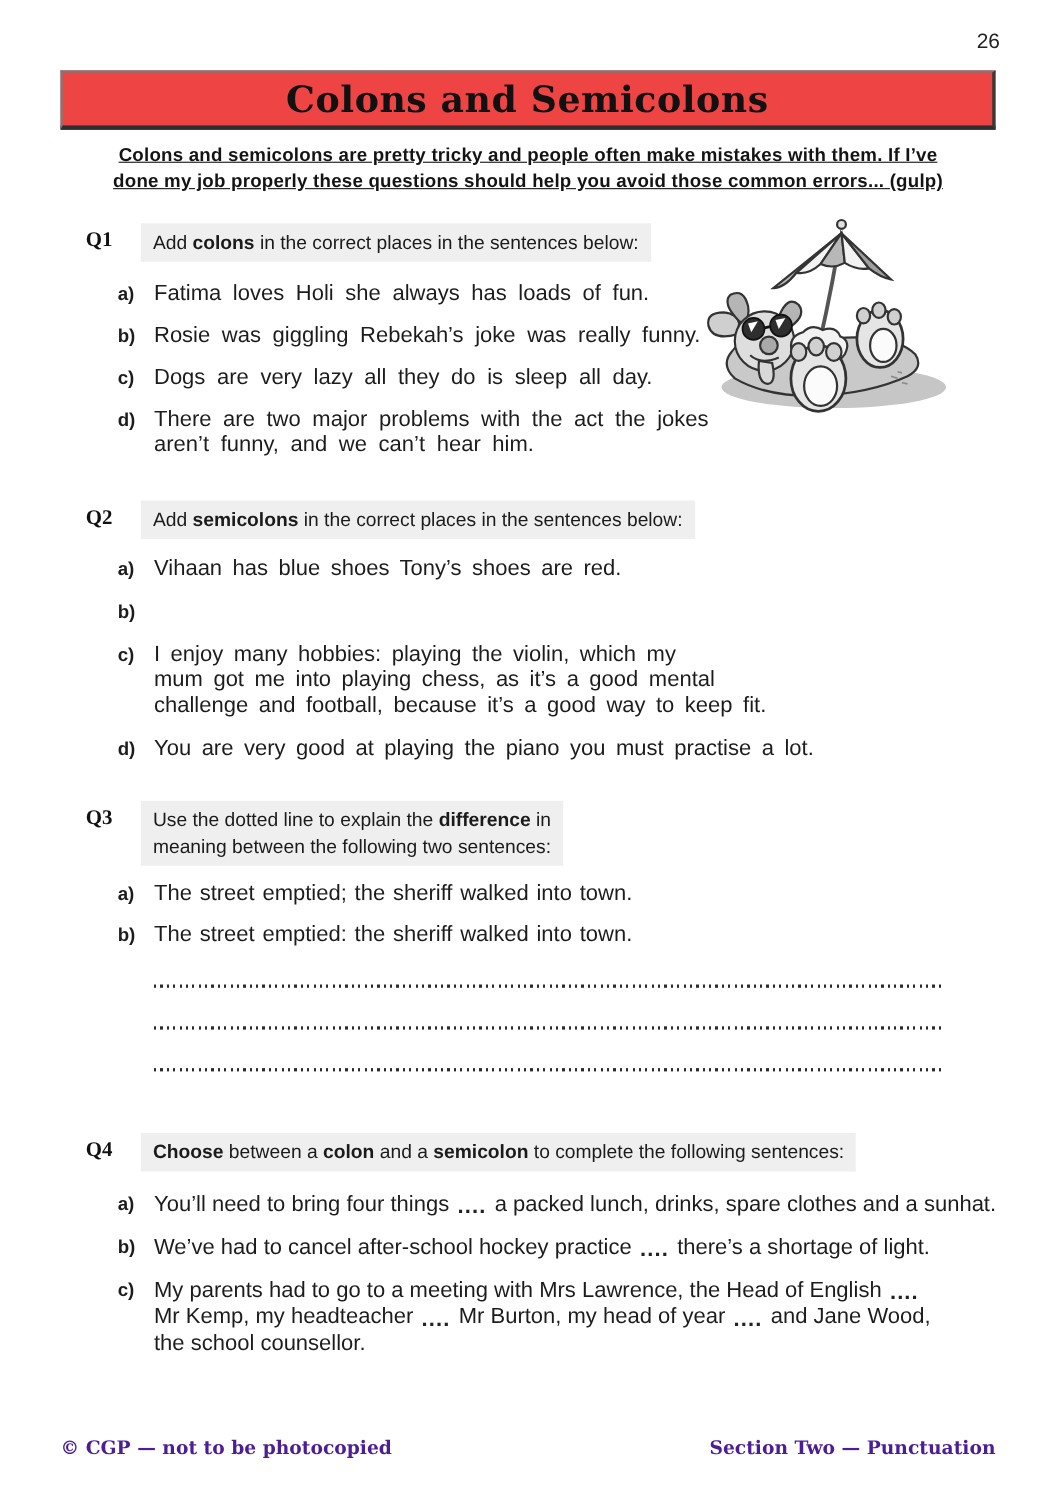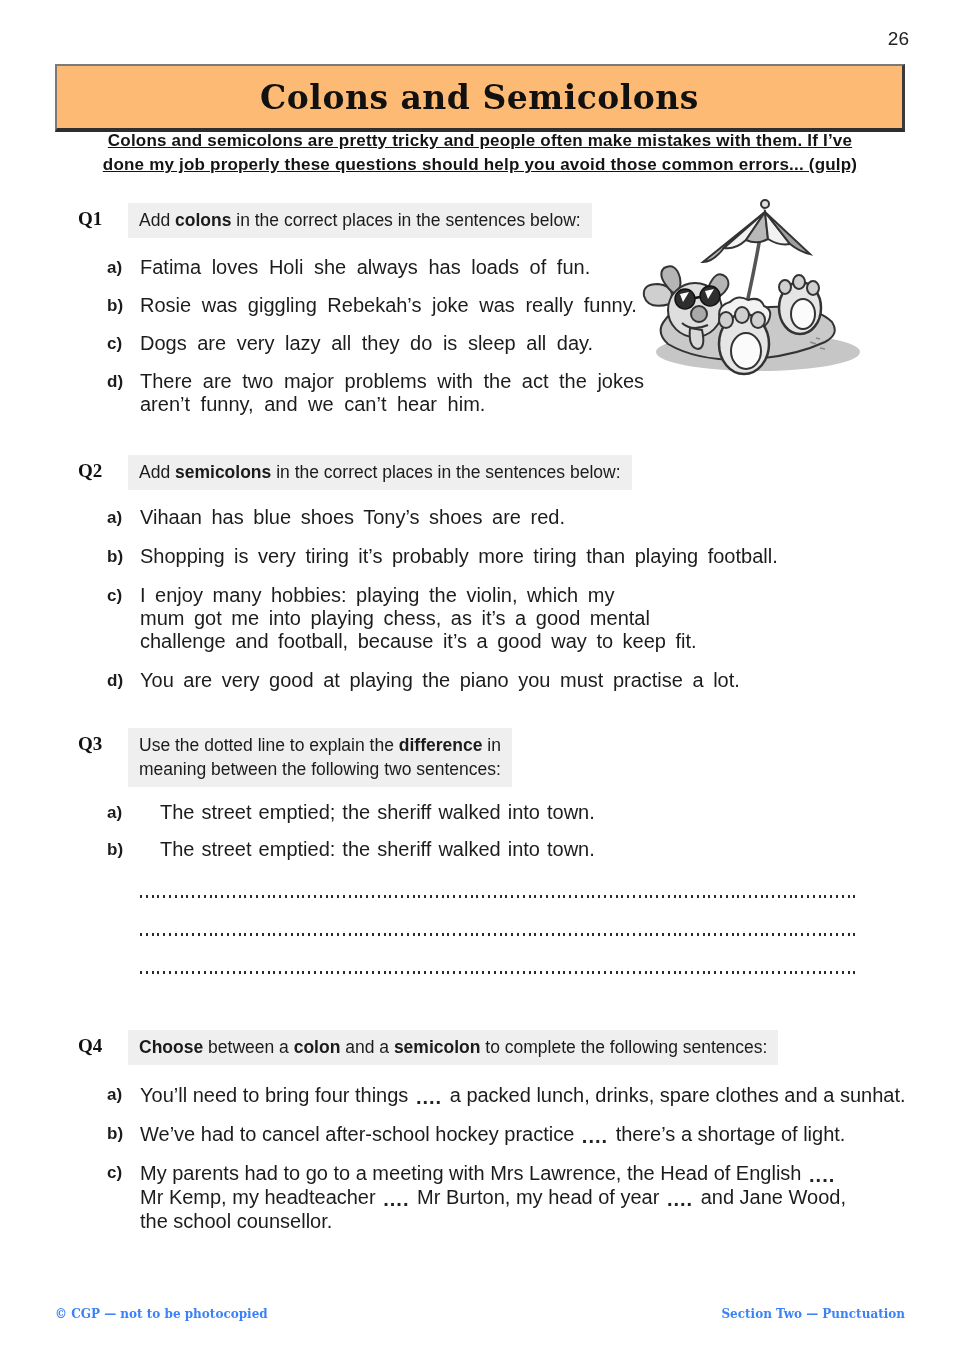--- a/index.html
+++ b/index.html
@@ -4,22 +4,22 @@
 <style>
   html,body{margin:0;padding:0;background:#fff;}
   .page{
     position:relative;width:961px;height:1360px;background:#ffffff;overflow:hidden;
     font-family:"Liberation Sans",sans-serif;color:#1c1c1c;
   }
   
   .page-number{position:absolute;top:28px;right:52px;font-size:19px;color:#222;}
   
   .title-box{
-    position:absolute;top:64px;left:55px;width:850px;height:68px;box-sizing:border-box;
-    background:#fdba74;border:2px solid #7a7a7a;border-right:3px solid #3a3a3a;border-bottom:4px solid #2e2e2e;
+    position:absolute;top:64px;left:55px;width:850px;height:54px;box-sizing:border-box;
+    background:#ef4444;border:2px solid #7a7a7a;border-right:3px solid #3a3a3a;border-bottom:4px solid #2e2e2e;
     display:flex;align-items:center;justify-content:center;
   }
   .title-box h1{
     margin:0;font-family:"DejaVu Serif",serif;font-weight:bold;font-size:33px;letter-spacing:.5px;color:#111;
   }
   
   .intro{
     position:absolute;top:129px;left:55px;width:850px;text-align:center;
     font-weight:bold;font-size:17px;line-height:24px;letter-spacing:.2px;color:#141414;text-decoration:underline;
   }
@@ -47,37 +47,37 @@
   .q4 .q-item{margin-top:15px;}
   .q4 .q-item:first-child{margin-top:18px;}
   .q1 .q-item:first-child{margin-top:18px;}
   .q2 .q-item:first-child{margin-top:16px;}
   .item-label{font-weight:bold;margin-left:52px;width:33px;flex:none;font-size:17px;line-height:23px;}
   .item-text{font-size:20px;line-height:23px;}
   .q4 .item-text,.q4 .item-label{line-height:24px;}
   .item-line{white-space:nowrap;}
   .q1 .item-line{word-spacing:5px;}
   .q2 .item-line{word-spacing:4px;}
-  .q3 .item-line{word-spacing:1.5px;margin-left:20px;}
+  .q3 .item-line{word-spacing:1.5px;}
   .blank{
     display:inline-block;position:relative;top:2px;letter-spacing:1px;font-weight:bold;color:#222;
     margin:0 2px;
   }
   
   .answer-lines{margin-top:34px;}
   .dotted-line{
     height:3px;width:716px;margin:0 0 35px 85px;
     background:repeating-linear-gradient(90deg,#2b2b2b 0 2px,transparent 2px 5.8px);
   }
   
   .cartoon{position:absolute;left:620px;top:192px;width:255px;height:200px;}
   
   .footer{
     position:absolute;top:1307px;left:55px;width:850px;display:flex;justify-content:space-between;
-    font-family:"DejaVu Serif",serif;font-weight:bold;font-size:12px;color:#3b82f6;
+    font-family:"DejaVu Serif",serif;font-weight:bold;font-size:17px;color:#4c1d95;
   }
 </style>
 </head>
 <body>
 
 <div class="page">
 
   <div class="page-number">26</div>
 
   <div class="title-box">
@@ -134,23 +134,20 @@
         </div>
         <div class="q-items">
           <div class="q-item">
             <span class="item-label">a)</span>
             <div class="item-text">
               <div class="item-line"><span>Vihaan has blue shoes Tony’s shoes are red.</span></div>
             </div>
           </div>
           <div class="q-item">
             <span class="item-label">b)</span>
-            <div class="item-text">
-              <div class="item-line"><span>Shopping is very tiring it’s probably more tiring than playing football.</span></div>
-            </div>
           </div>
           <div class="q-item">
             <span class="item-label">c)</span>
             <div class="item-text">
               <div class="item-line"><span>I enjoy many hobbies: playing the violin, which my</span></div>
               <div class="item-line"><span>mum got me into playing chess, as it’s a good mental</span></div>
               <div class="item-line"><span>challenge and football, because it’s a good way to keep fit.</span></div>
             </div>
           </div>
           <div class="q-item">

